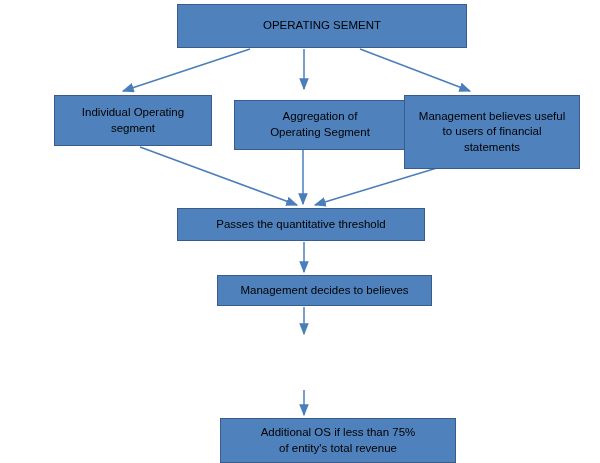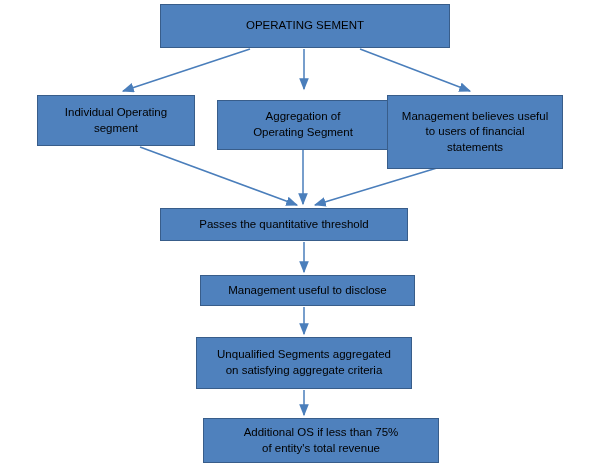--- a/index.html
+++ b/index.html
@@ -33,20 +33,21 @@
     background: #4f81bd;
     border: 1px solid #385d8a;
     color: #000000;
     display: flex;
     align-items: center;
     justify-content: center;
     text-align: center;
     font-size: 11.5px;
     line-height: 1.35;
     padding: 2px 6px;
+    margin-left: 17px;
   }
   .node span {
     display: block;
     width: 100%;
     white-space: pre-line;
   }
   
   #node-operating-segment { left: 160px; top: 4px;   width: 290px; height: 44px; }
   #node-individual        { left: 37px;  top: 95px;  width: 158px; height: 51px; text-align: center; }
   #node-aggregation       { left: 217px; top: 100px;  width: 172px; height: 50px; }
@@ -101,26 +102,22 @@
     <span>Management believes useful
 to users of financial
 statements</span>
   </div>
 
   <div class="node" id="node-threshold">
     <span>Passes the quantitative threshold</span>
   </div>
 
   <div class="node" id="node-disclose">
-    <span>Management useful to disclose</span>
+    <span>Management decides to believes</span>
   </div>
 
-  <div class="node" id="node-unqualified">
-    <span>Unqualified Segments aggregated
-on satisfying aggregate criteria</span>
-  </div>
 
   <div class="node" id="node-additional-os">
     <span>Additional OS if less than 75%
 of entity's total revenue</span>
   </div>
 
 </div>
 
 </body></html>

